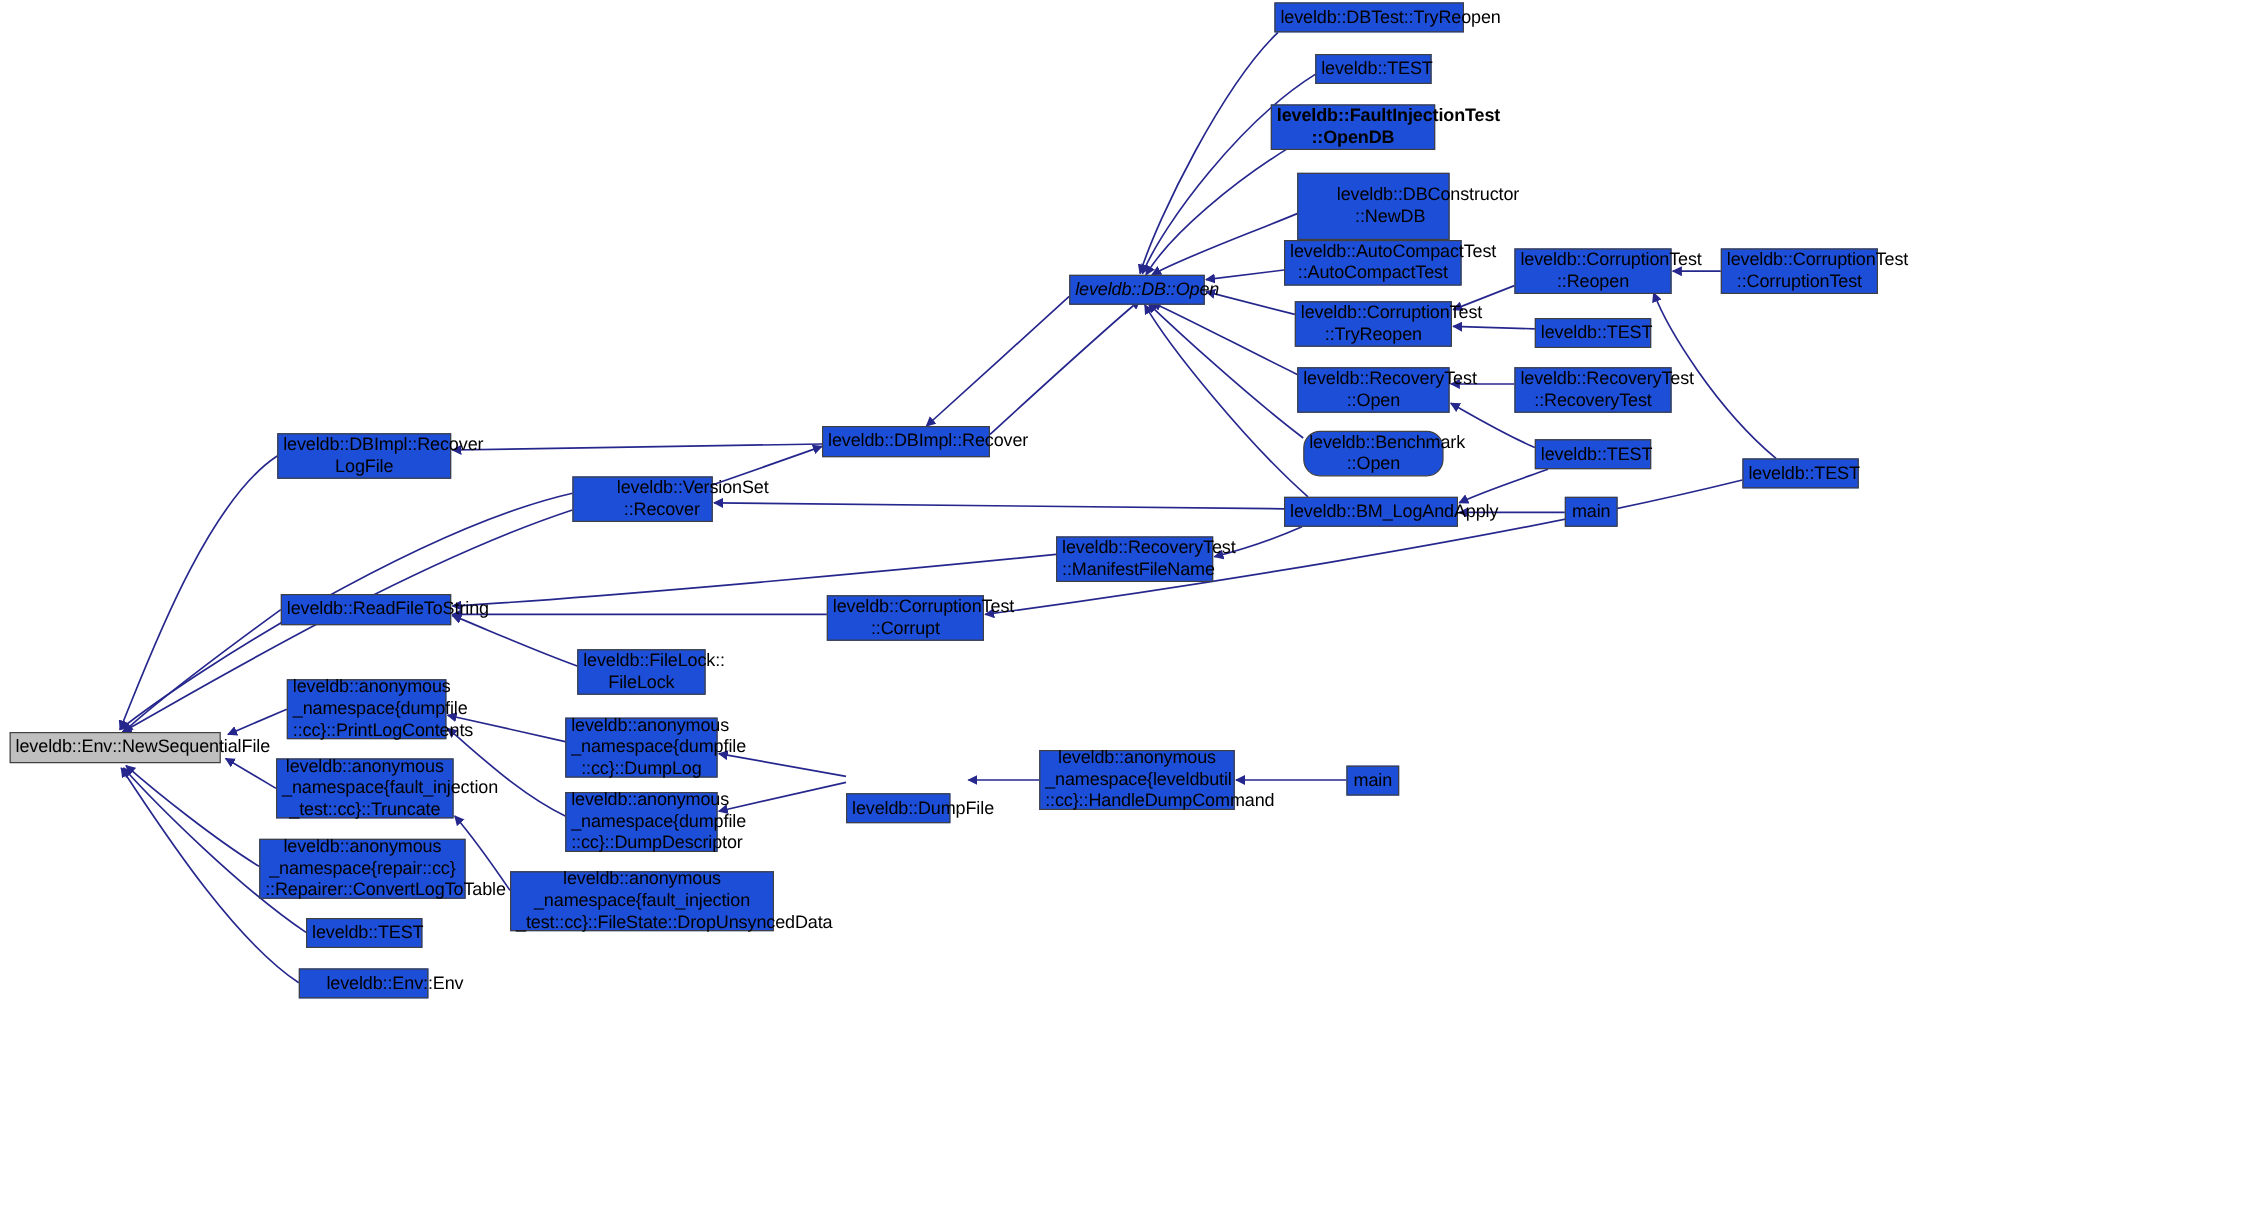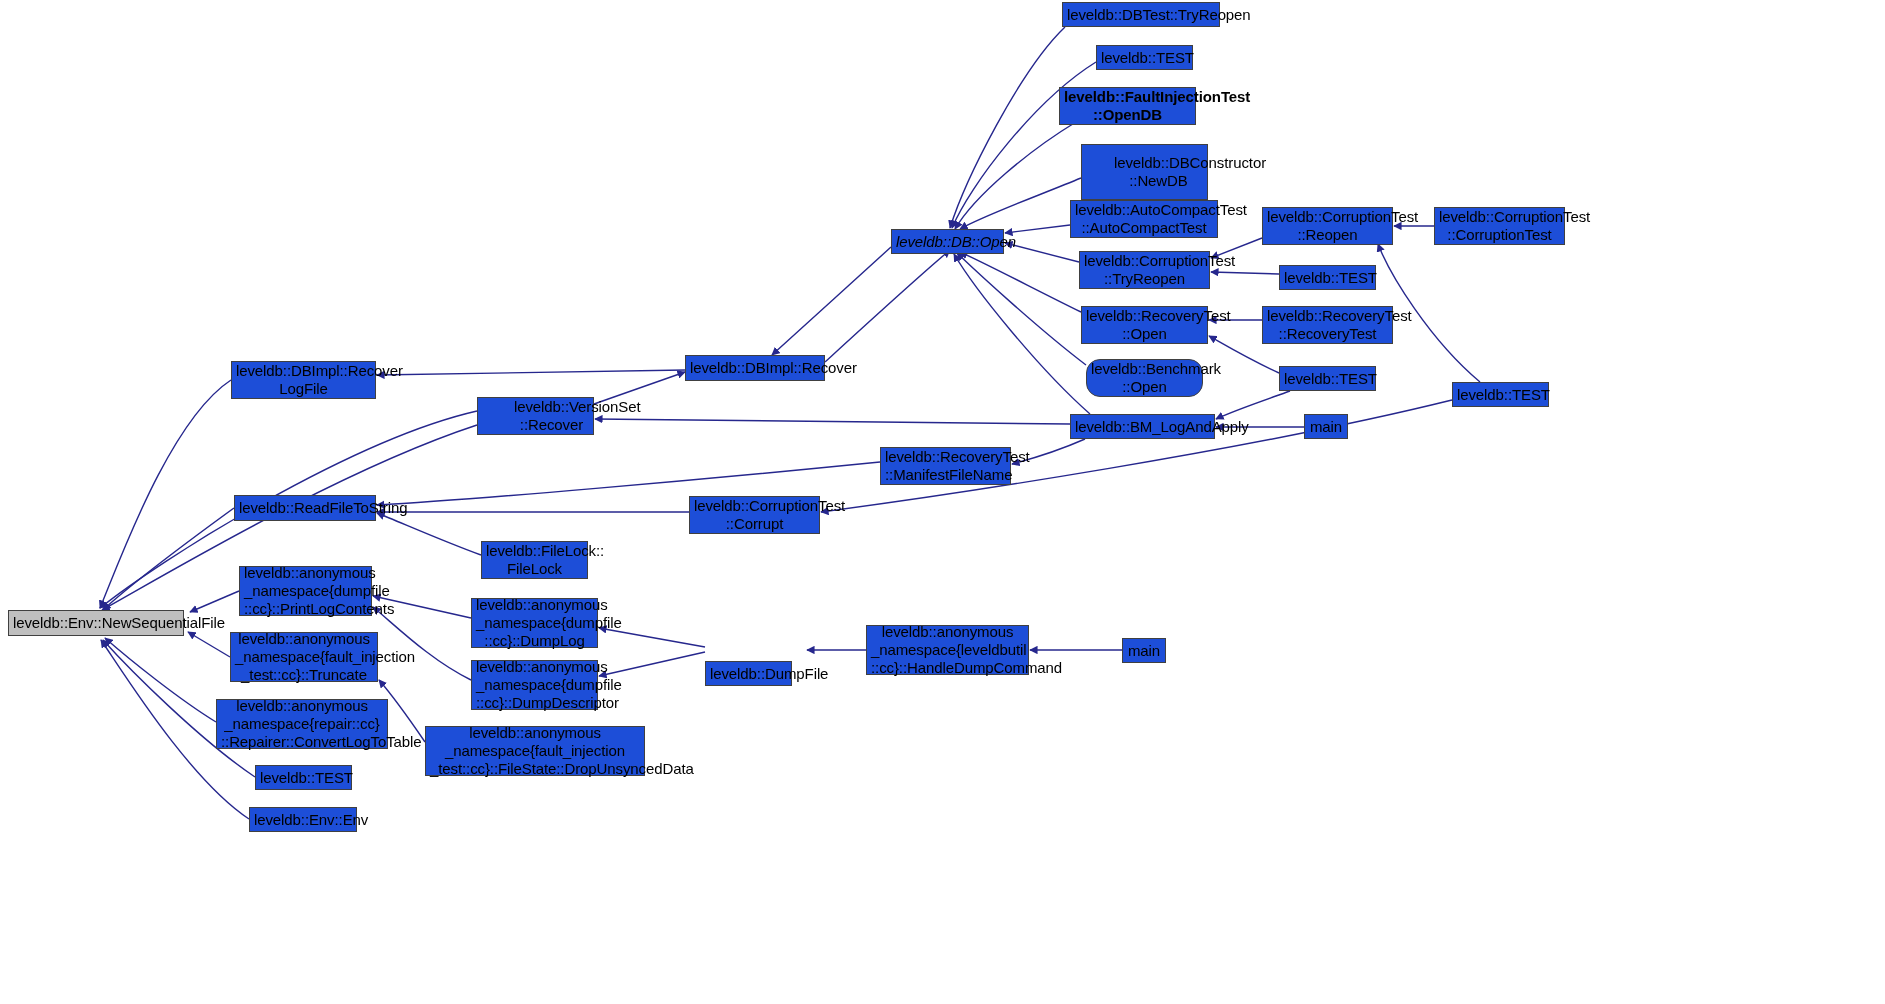--- a/index.html
+++ b/index.html
@@ -119,21 +119,21 @@
       <div class="node" id="n4" style="left: 239px; top: 566px; width: 133px; height: 50px;"><span>leveldb::anonymous
 _namespace{dumpfile
 ::cc}::PrintLogContents</span></div>
       <div class="node" id="n5" style="left: 230px; top: 632px; width: 148px; height: 50px;"><span>leveldb::anonymous
 _namespace{fault_injection
 _test::cc}::Truncate</span></div>
       <div class="node" id="n6" style="left: 216px; top: 699px; width: 172px; height: 50px;"><span>leveldb::anonymous
 _namespace{repair::cc}
 ::Repairer::ConvertLogToTable</span></div>
       <div class="node" id="n7" style="left: 255px; top: 765px; width: 97px; height: 25px;"><span>leveldb::TEST</span></div>
-      <div class="node" id="n8" style="left: 249px; top: 807px; width: 108px; height: 25px;"><span>leveldb::Env::Env</span></div>
+      <div class="node" id="n8" style="left: 249px; top: 807px; width: 108px; height: 25px; padding-left: 18px;"><span>leveldb::Env::Env</span></div>
       <div class="node" id="n9" style="left: 481px; top: 541px; width: 107px; height: 38px;"><span>leveldb::FileLock::
 FileLock</span></div>
       <div class="node" id="n10" style="left: 471px; top: 598px; width: 127px; height: 50px;"><span>leveldb::anonymous
 _namespace{dumpfile
 ::cc}::DumpLog</span></div>
       <div class="node" id="n11" style="left: 471px; top: 660px; width: 127px; height: 50px;"><span>leveldb::anonymous
 _namespace{dumpfile
 ::cc}::DumpDescriptor</span></div>
       <div class="node" id="n12" style="left: 425px; top: 726px; width: 220px; height: 50px;"><span>leveldb::anonymous
 _namespace{fault_injection

